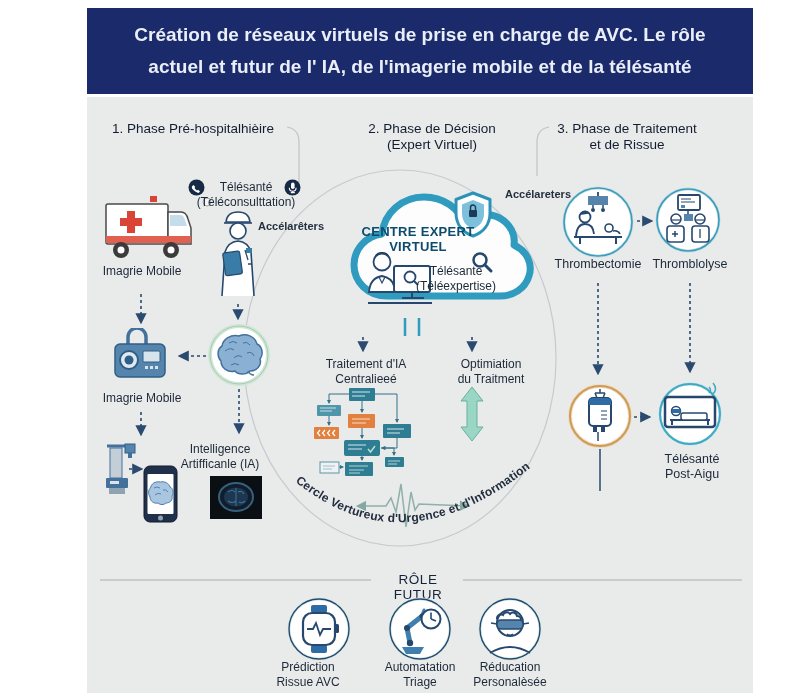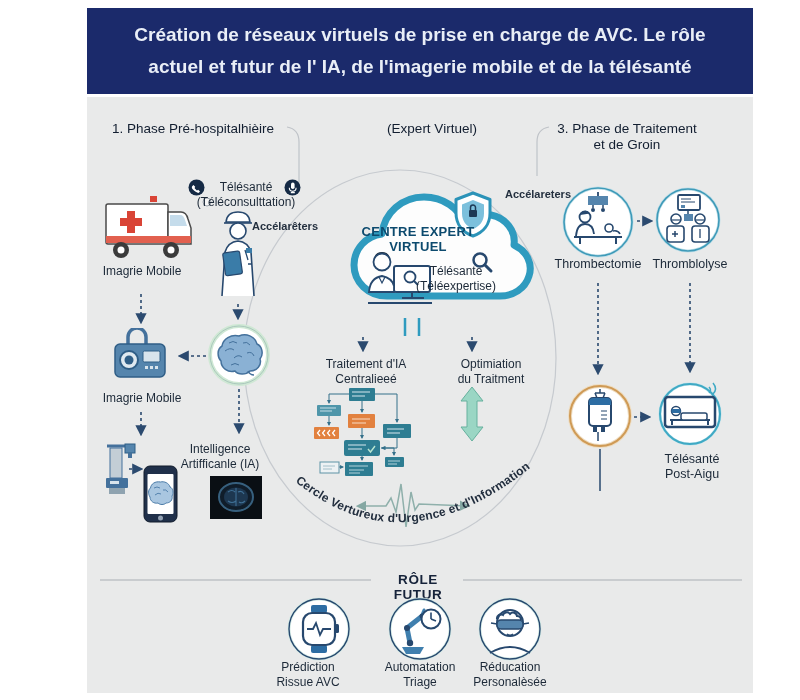--- a/index.html
+++ b/index.html
@@ -9,21 +9,21 @@
     background:#1b2a6b; color:#e9eef7; box-sizing:border-box;
     display:flex; align-items:center; justify-content:center; text-align:center;
     font-size:19px; font-weight:700; line-height:1.7; padding:0 40px;
   }
   .content { position:absolute; left:87px; top:97px; width:666px; height:596px; background:#e9eaea; }
   .lbl { position:absolute; text-align:center; color:#1c2938; font-weight:400; font-size:12px; line-height:15px; }
   .phase { font-size:13.5px; color:#121e30; line-height:16px; }
   .small { font-size:11px; font-weight:600; color:#24303f; }
   .big { font-size:12.5px; }
   .cloudtitle { font-size:13px; font-weight:800; letter-spacing:.3px; color:#0c4a6e; }
-  .rolefutur { font-size:13.5px; font-weight:700; letter-spacing:.6px; color:#16233a; }
+  .rolefutur { font-size:13.5px; font-weight:400; letter-spacing:.6px; color:#16233a; }
   .ic { position:absolute; }
   svg { display:block; }
 </style>
 </head>
 <body>
 
 <div class="page">
 
   <div class="titlebar">
     <div>Création de réseaux virtuels de prise en charge de AVC. Le rôle actuel et futur de l' IA, de l'imagerie mobile et de la télésanté</div>
@@ -79,25 +79,26 @@
 
     <path d="M100,580 H371 M463,580 H742" stroke="#a9aeb4" stroke-width="1.2"></path>
 
     <circle cx="207" cy="202" r="4" fill="#f7f7f7" stroke="#9aa2ab" stroke-width="1"></circle>
   </svg>
 
   <div class="lbl phase" style="left:100px;top:121px;width:186px">
     <div>1. Phase Pré-hospitalhièire</div>
   </div>
   <div class="lbl phase" style="left:346px;top:121px;width:172px">
+    <div>2. Phase de Décision</div>
     <div>(Expert Virtuel)</div>
   </div>
   <div class="lbl phase" style="left:551px;top:121px;width:152px">
     <div>3. Phase de Traitement</div>
-    <div>et de Groin</div>
+    <div>et de Rissue</div>
   </div>
 
   <svg class="ic" style="left:188px;top:179px" width="17" height="17" viewBox="0 0 17 17">
     <circle cx="8.5" cy="8.5" r="8" fill="#152a45"></circle>
     <path d="M5.2,10.8 C4,9.6 3.4,8 4.2,7.2 L5.4,6 L7.2,7.8 L6.6,9 C7,9.8 8.2,11 9,11.4 L10.2,10.8 L12,12.6 L10.8,13.8 C10,14.6 6.4,12 5.2,10.8 Z" fill="#fff"></path>
   </svg>
   <svg class="ic" style="left:284px;top:179px" width="17" height="17" viewBox="0 0 17 17">
     <circle cx="8.5" cy="8.5" r="8" fill="#152a45"></circle>
     <rect x="7" y="3.6" width="3.6" height="6.4" rx="1.8" fill="#fff"></rect>
     <path d="M5.3,8.8 a3.4,3.4 0 0 0 6.8,0" stroke="#fff" stroke-width="1.1" fill="none"></path>
@@ -126,21 +127,21 @@
 
   <svg class="ic" style="left:212px;top:208px" width="52" height="92" viewBox="0 0 52 92">
     <path d="M14,14 Q15,4 26,4 Q37,4 38,14 Z" fill="#fff" stroke="#27486e" stroke-width="1.6"></path>
     <path d="M12,15 H40" stroke="#27486e" stroke-width="1.6"></path>
     <circle cx="26" cy="23" r="8" fill="#fff" stroke="#27486e" stroke-width="1.6"></circle>
     <path d="M10,88 L13,44 Q16,34 26,33 Q36,34 39,44 L42,88" fill="#fff" stroke="#27486e" stroke-width="1.6"></path>
     <rect x="12" y="44" width="17" height="23" rx="2" transform="rotate(-8 20 55)" fill="#3a7ca8" stroke="#27486e" stroke-width="1.2"></rect>
     <path d="M33,42 L36,52 M36,56 h4" stroke="#27486e" stroke-width="1.3"></path>
     <rect x="34" y="40" width="6" height="5" fill="#3a7ca8"></rect>
   </svg>
-  <div class="lbl small" style="left:244px;top:219px;width:82px">Accélarêters</div>
+  <div class="lbl small" style="left:250px;top:219px;width:82px">Accélarêters</div>
 
   <svg class="ic" style="left:207px;top:323px" width="64" height="64" viewBox="0 0 64 64">
     <circle cx="32" cy="32" r="29" fill="#fff" stroke="#cfe8d4" stroke-width="4"></circle>
     <circle cx="32" cy="32" r="29" fill="none" stroke="#aac8bd" stroke-width="1"></circle>
     <path d="M32,13 C24,11 16,16 15,23 C10,26 10,34 14,38 C14,45 21,50 28,48 C31,52 39,52 43,48 C50,48 55,42 53,36 C57,31 55,23 50,21 C48,13 39,10 32,13 Z" fill="#8ab1d4" stroke="#44719c" stroke-width="1.5"></path>
     <g stroke="#44719c" stroke-width="1" fill="none">
       <path d="M22,20 q4,-3 8,0"></path>
         <path d="M18,28 q5,-4 9,-1"></path>
         <path d="M27,35 q4,-4 8,-1"></path>
       <path d="M36,20 q4,-2 7,2"></path>

